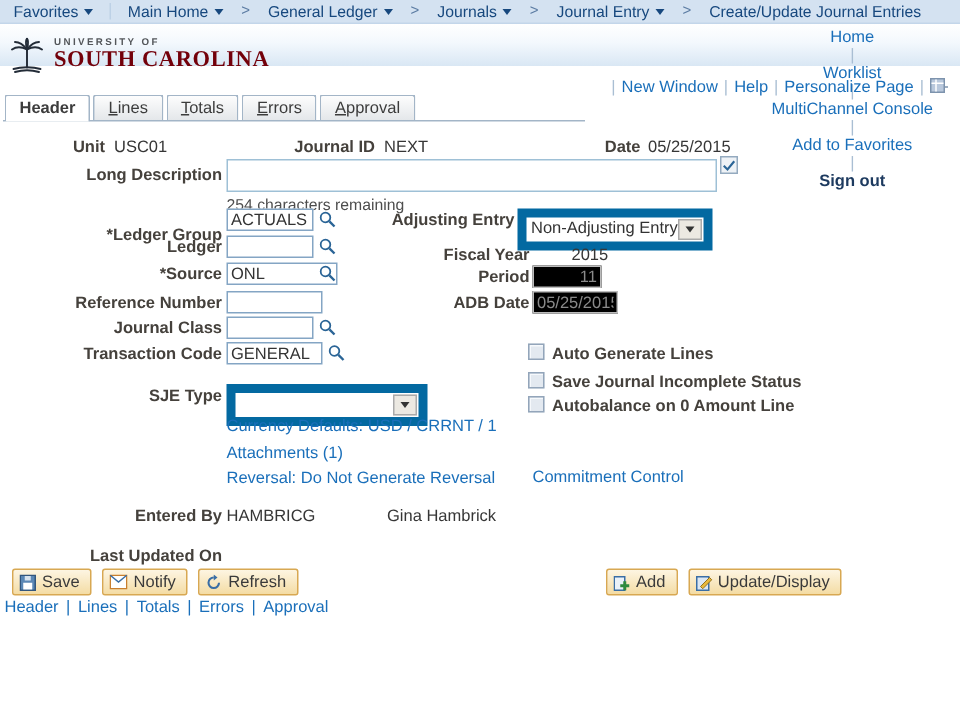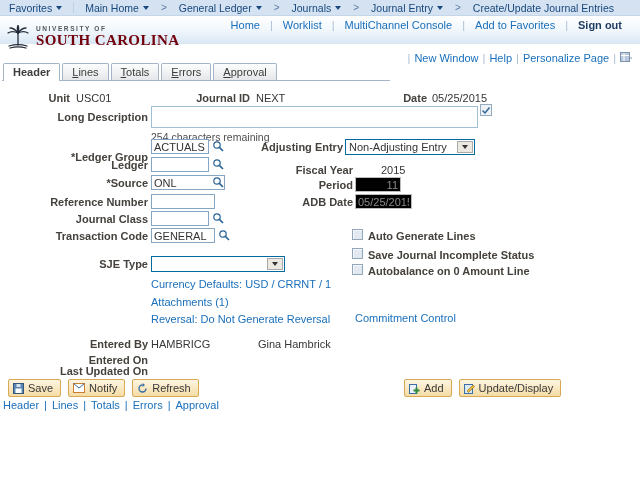--- a/index.html
+++ b/index.html
@@ -10,22 +10,22 @@
             border-bottom:1px solid #c3d6ea;display:flex;align-items:center;
             font-size:10.5px;color:#17487e;}
   .crumb{display:flex;align-items:center;gap:4px;padding:0 9px;cursor:pointer;white-space:nowrap;}
   .crumb-sep{color:#5c7ca3;font-size:10px;padding:0 3px;}
   .vdiv{width:1px;height:11px;background:#bdd1e6;margin:0 2px;}
   .tri{width:0;height:0;border-left:3px solid transparent;border-right:3px solid transparent;
        border-top:4px solid #17487e;display:inline-block;}
   
   .band{position:absolute;top:16px;left:0;width:640px;height:28px;
         background:linear-gradient(#ffffff 0%,#f3f8fd 45%,#d9e7f4 100%);}
-  .toplinks{position:absolute;top:19px;right:8px;display:flex;align-items:flex-start;
-            font-size:11px;color:#1a6fba;}
+  .toplinks{position:absolute;top:19px;right:8px;display:flex;align-items:center;
+            font-size:11px;color:#1a6fba;flex-direction:column;}
   .toplink{padding:0 10px;cursor:pointer;white-space:nowrap;}
   .pipe{color:#a9bed3;}
   .signout{font-weight:bold;color:#1d3a5f;}
   .logo{position:absolute;top:25px;left:5px;display:flex;align-items:flex-start;}
   .logotxt{margin-left:5px;}
   .logol1{font-size:6.5px;font-weight:bold;letter-spacing:1.6px;color:#53565a;}
   .logol2{font-family:"Liberation Serif",serif;font-size:15px;font-weight:bold;
           color:#73000a;letter-spacing:.4px;margin-top:0px;}
   
   .pagelinks{position:absolute;top:52px;right:8px;display:flex;align-items:center;gap:4px;
@@ -43,21 +43,21 @@
   
   .lblR{position:absolute;font-size:11px;line-height:13px;font-weight:bold;color:#45413c;
         text-align:right;white-space:nowrap;}
   .val{position:absolute;font-size:11px;line-height:13px;color:#363636;white-space:nowrap;}
   .tin{position:absolute;box-sizing:border-box;height:15px;border:1px solid #84a5c4;
        background:#fff;font:11px "Liberation Sans",sans-serif;color:#333;padding:0 2px;}
   .tin.dis{background:#000000;border-color:#bcbcbc;color:#8a8a8a;}
   .ta{position:absolute;box-sizing:border-box;border:1px solid #9ec0d6;background:#fff;
       font:11px "Liberation Sans",sans-serif;color:#333;resize:none;padding:1px 2px;}
   .lookup{position:absolute;width:13px;height:13px;cursor:pointer;}
-  .sel{position:absolute;box-sizing:border-box;height:16px;border:1px solid #0369a1;background:#fff;
+  .sel{position:absolute;box-sizing:border-box;height:28px;border:6px solid #0369a1;background:#fff;
        font-size:11px;line-height:14px;color:#333;padding-left:3px;cursor:pointer;}
   .selarrow{position:absolute;right:1px;top:1px;bottom:1px;width:14px;background:#ece9e2;
             border:1px solid #aaa;display:flex;align-items:center;justify-content:center;}
   .downtri{width:0;height:0;border-left:3px solid transparent;border-right:3px solid transparent;
            border-top:4px solid #333;}
   .cb{position:absolute;width:11px;height:11px;box-sizing:border-box;background:#e3e9f0;
       border:1px solid #93a5ba;box-shadow:inset 1px 1px 0 #f6f9fc;cursor:pointer;}
   .cbl{position:absolute;font-size:11px;font-weight:bold;color:#45413c;white-space:nowrap;}
   .plink{position:absolute;font-size:11px;color:#1a6fba;cursor:pointer;white-space:nowrap;}
   .small{position:absolute;font-size:10.5px;color:#4d4d4d;white-space:nowrap;}
@@ -248,21 +248,20 @@
   <div class="cbl" style="left:368px;top:265px;">Autobalance on 0 Amount Line</div>
 
   <div class="plink" style="left:151px;top:278px;">Currency Defaults: USD / CRRNT / 1</div>
   <div class="plink" style="left:151px;top:296px;">Attachments (1)</div>
   <div class="plink" style="left:151px;top:313px;">Reversal: Do Not Generate Reversal</div>
   <div class="plink" style="left:355px;top:312px;">Commitment Control</div>
 
   <div class="lblR" style="left:0;width:148px;top:338px;">Entered By</div>
   <div class="val" style="left:151px;top:338px;">HAMBRICG</div>
   <div class="val" style="left:258px;top:338px;">Gina Hambrick</div>
-  <div class="lblR" style="left:0;width:148px;top:354px;">Entered On</div>
   <div class="lblR" style="left:0;width:148px;top:365px;">Last Updated On</div>
 
   <div class="btnrow" style="left:8px;top:379px;">
     <div class="btn">
       <svg width="11" height="11" viewBox="0 0 11 11">
         <rect x="0.5" y="0.5" width="10" height="10" fill="#5b87b5" stroke="#33567d"></rect>
         <rect x="2.5" y="5.5" width="6" height="4.5" fill="#fff"></rect>
         <rect x="3.5" y="1" width="4" height="3" fill="#d9e4ef"></rect>
       </svg>
       <span>Save</span>

